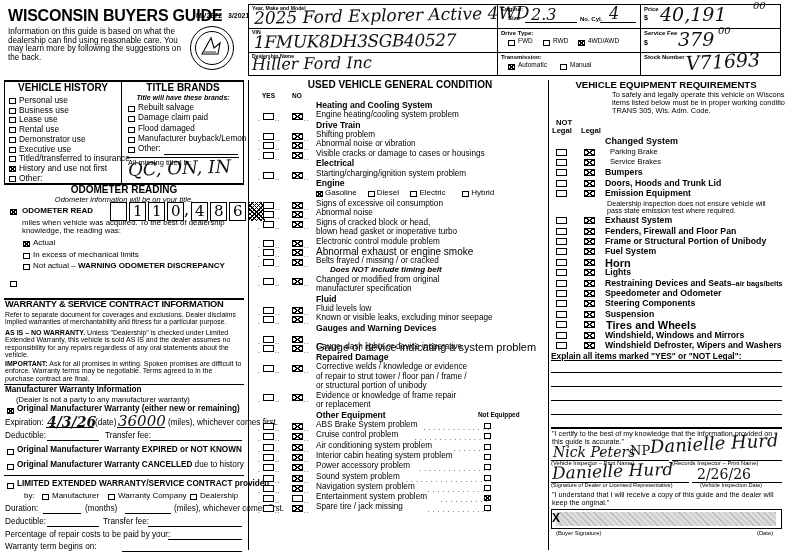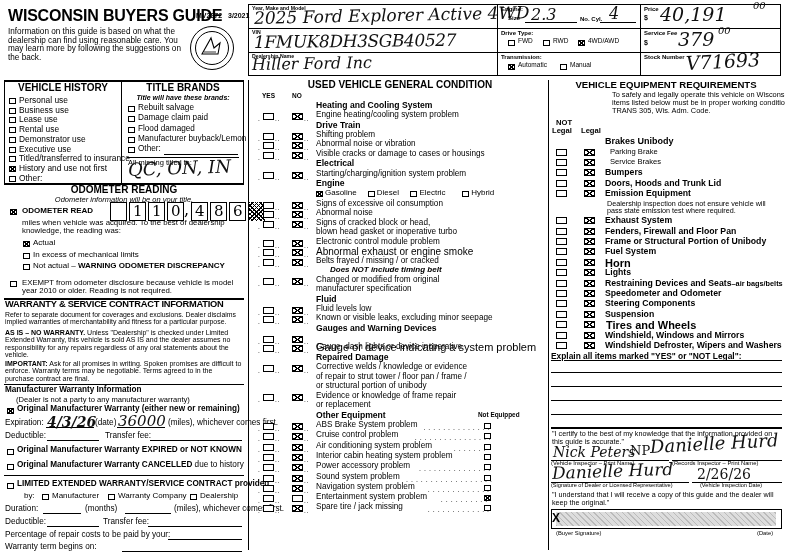--- a/index.html
+++ b/index.html
@@ -203,21 +203,20 @@
   <div id="od-opts">
       <div class="cb x" style="left:23px;top:241px;"></div>
       <div class="t" style="left:33px;top:239px;font-size:8px;">Actual</div>
       <div class="cb" style="left:23px;top:252.5px;"></div>
       <div class="t" style="left:33px;top:250.5px;font-size:8px;">In excess of mechanical limits</div>
       <div class="cb" style="left:23px;top:264px;"></div>
       <div class="t" style="left:33px;top:262px;font-size:8px;">Not actual – <span class="b">WARNING ODOMETER DISCREPANCY</span></div>
     </div>
 
   <div class="cb" style="left:10px;top:281px;"></div>
-  <div class="wrap" style="left:22px;top:279px;width:214px;font-size:7.8px;">EXEMPT from odometer disclosure because vehicle is model year 2010 or older. Reading is not required.</div>
 
   <div class="rule" style="left:4px;top:298px;width:240px;height:1.6px;"></div>
   <div class="t b" style="left:5px;top:300px;font-size:9.3px;letter-spacing:-.25px;">WARRANTY &amp; SERVICE CONTRACT INFORMATION</div>
   <div class="wrap" style="left:5px;top:311px;width:238px;font-size:6.9px;">Refer to separate document for coverages and exclusions. Dealer disclaims implied warranties of merchantability and fitness for a particular purpose.</div>
 
   <div class="wrap" style="left:5px;top:329px;width:238px;font-size:7px;">
     <span class="b">AS IS – NO WARRANTY.</span><span> Unless "Dealership" is checked under Limited Extended Warranty, this vehicle is sold AS IS and the dealer assumes no responsibility for any repairs regardless of any oral statements about the vehicle.</span>
   </div>
   <div class="wrap" style="left:5px;top:360px;width:238px;font-size:7px;">
     <span class="b">IMPORTANT:</span><span> Ask for all promises in writing. Spoken promises are difficult to enforce. Warranty terms may be negotiable. Terms agreed to in the purchase contract are final.</span>
@@ -495,21 +494,21 @@
 
   <div class="rule" style="left:548px;top:80px;width:1.2px;height:470px;"></div>
   <div class="t b ctr" style="left:550px;top:80px;width:232px;font-size:9.6px;">VEHICLE EQUIPMENT REQUIREMENTS</div>
   <div class="wrap" style="left:576px;top:91px;width:230px;font-size:7.4px;margin-left:36px;">To safely and legally operate this vehicle on Wisconsin highways, all items listed below must be in proper working condition according to TRANS 305, Wis. Adm. Code.</div>
 
   <div class="t b" style="left:556px;top:119px;font-size:7.6px;">NOT</div>
   <div class="t b" style="left:552px;top:127px;font-size:7.6px;">Legal</div>
   <div class="t b" style="left:581px;top:127px;font-size:7.6px;">Legal</div>
 
   <div id="eq-body">
-      <div class="t b" style="left:605px;top:137px;font-size:9px;">Brakes Unibody</div>
+      <div class="t b" style="left:605px;top:137px;font-size:9px;">Changed System</div>
       <div class="cb wide" style="left:556px;top:148.6px;"></div>
       <div class="cb wide x" style="left:584px;top:148.6px;"></div>
       <div class="t" style="left:610px;top:147.6px;font-size:7.6px;">Parking Brake</div>
       <div class="cb wide" style="left:556px;top:159px;"></div>
       <div class="cb wide x" style="left:584px;top:159px;"></div>
       <div class="t" style="left:610px;top:158px;font-size:7.6px;">Service Brakes</div>
       <div class="cb wide" style="left:556px;top:169.4px;"></div>
       <div class="cb wide x" style="left:584px;top:169.4px;"></div>
       <div class="t b" style="left:605px;top:168.4px;font-size:8.7px;">Bumpers</div>
       <div class="cb wide" style="left:556px;top:179.8px;"></div>

